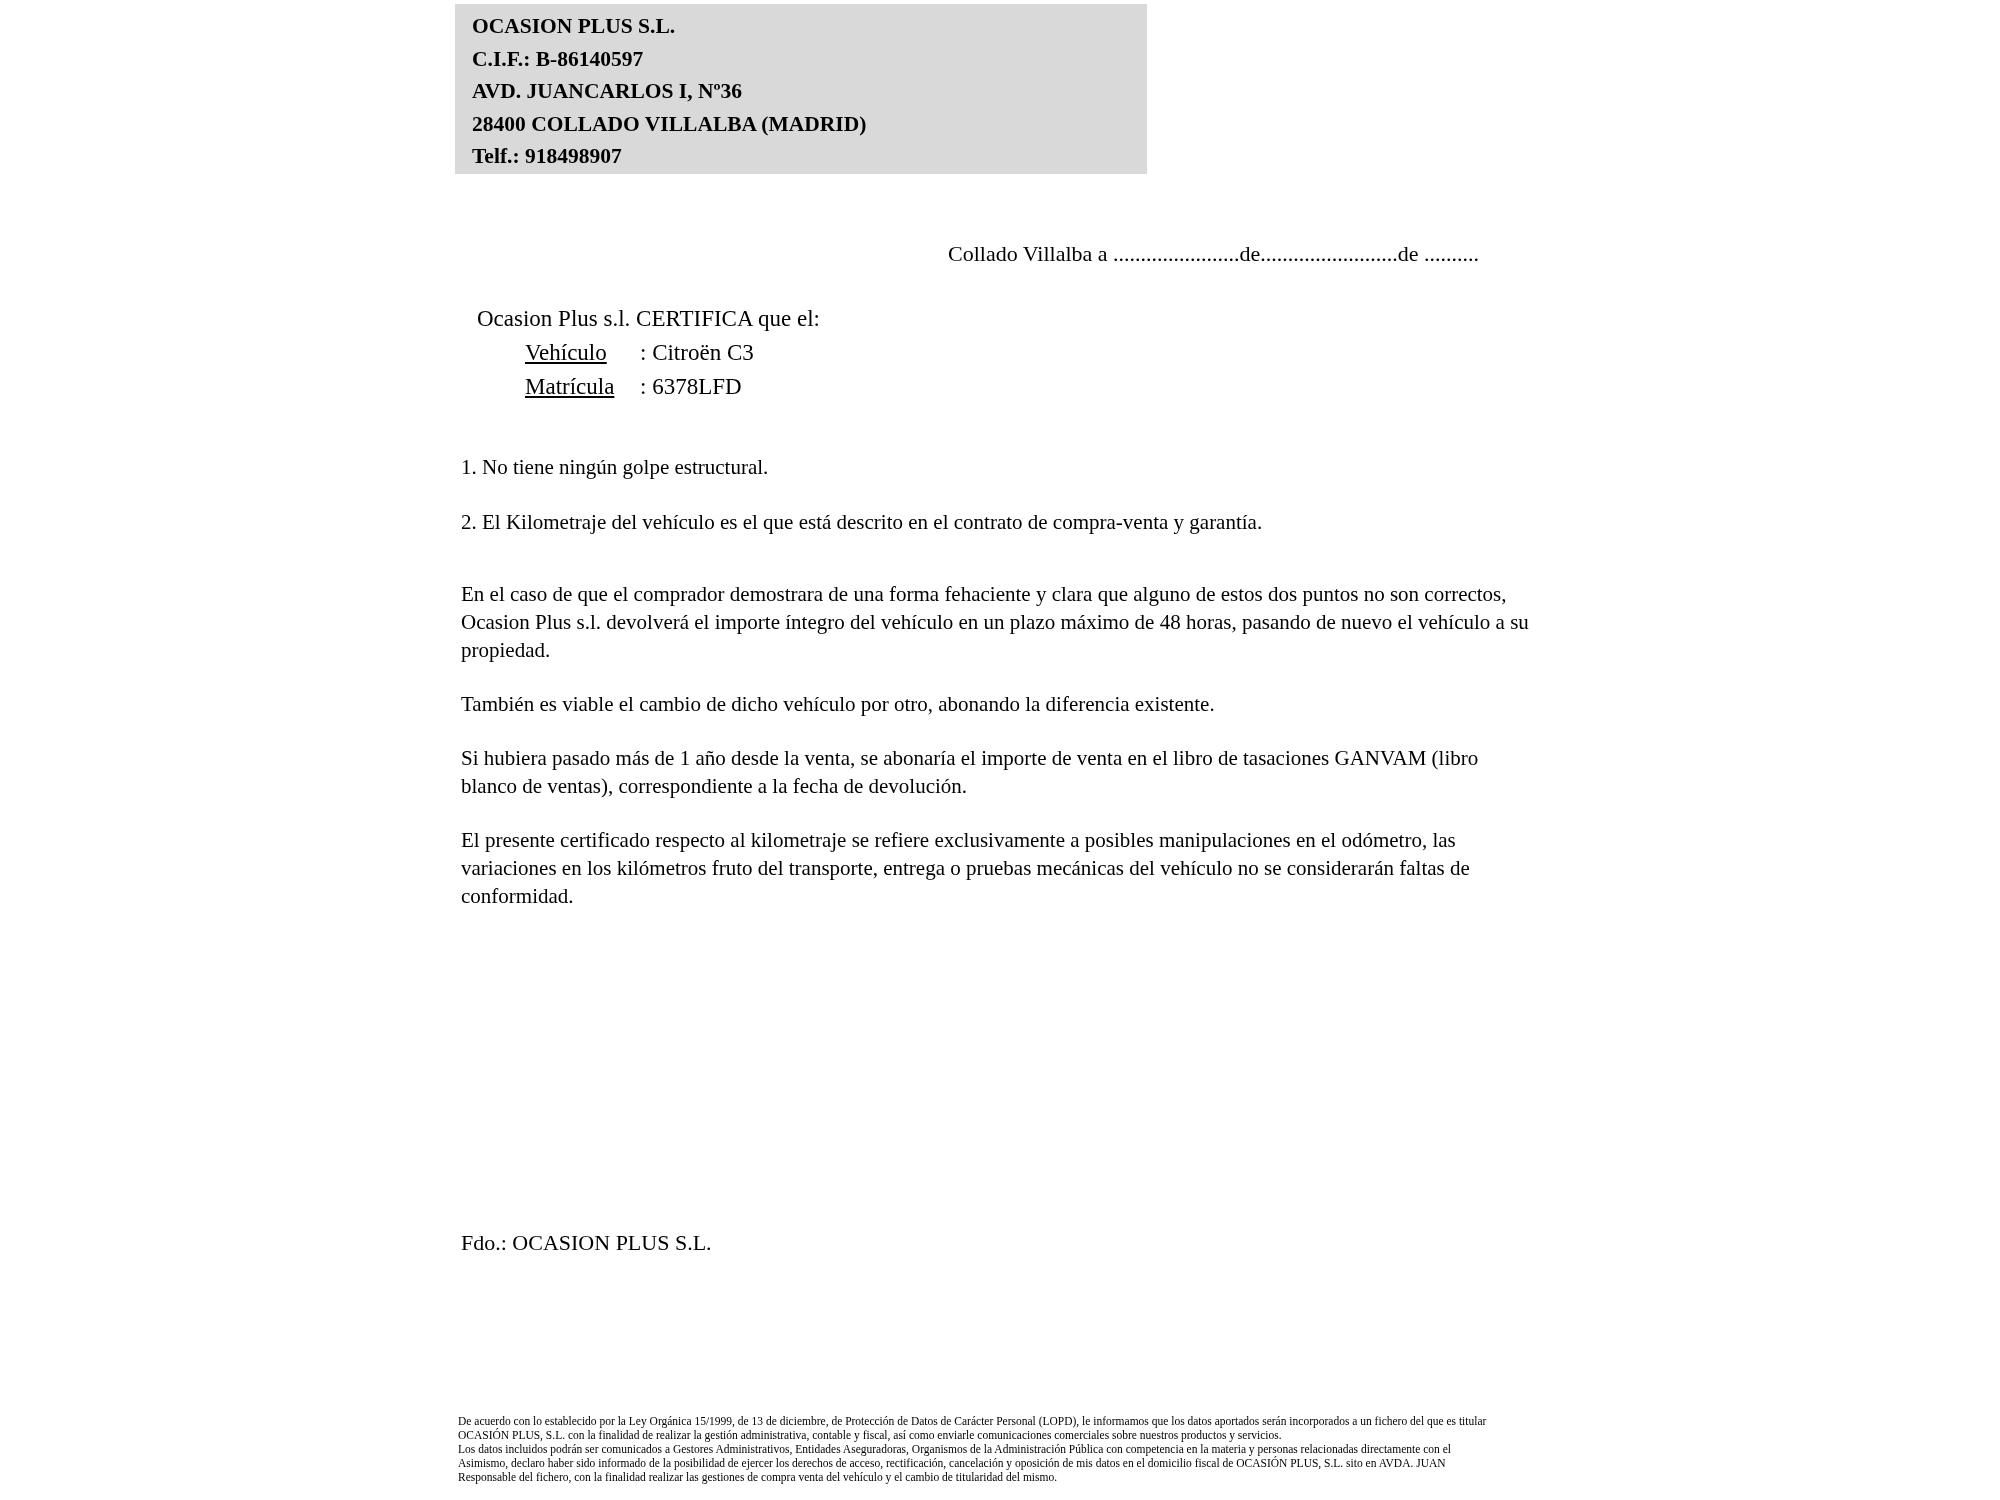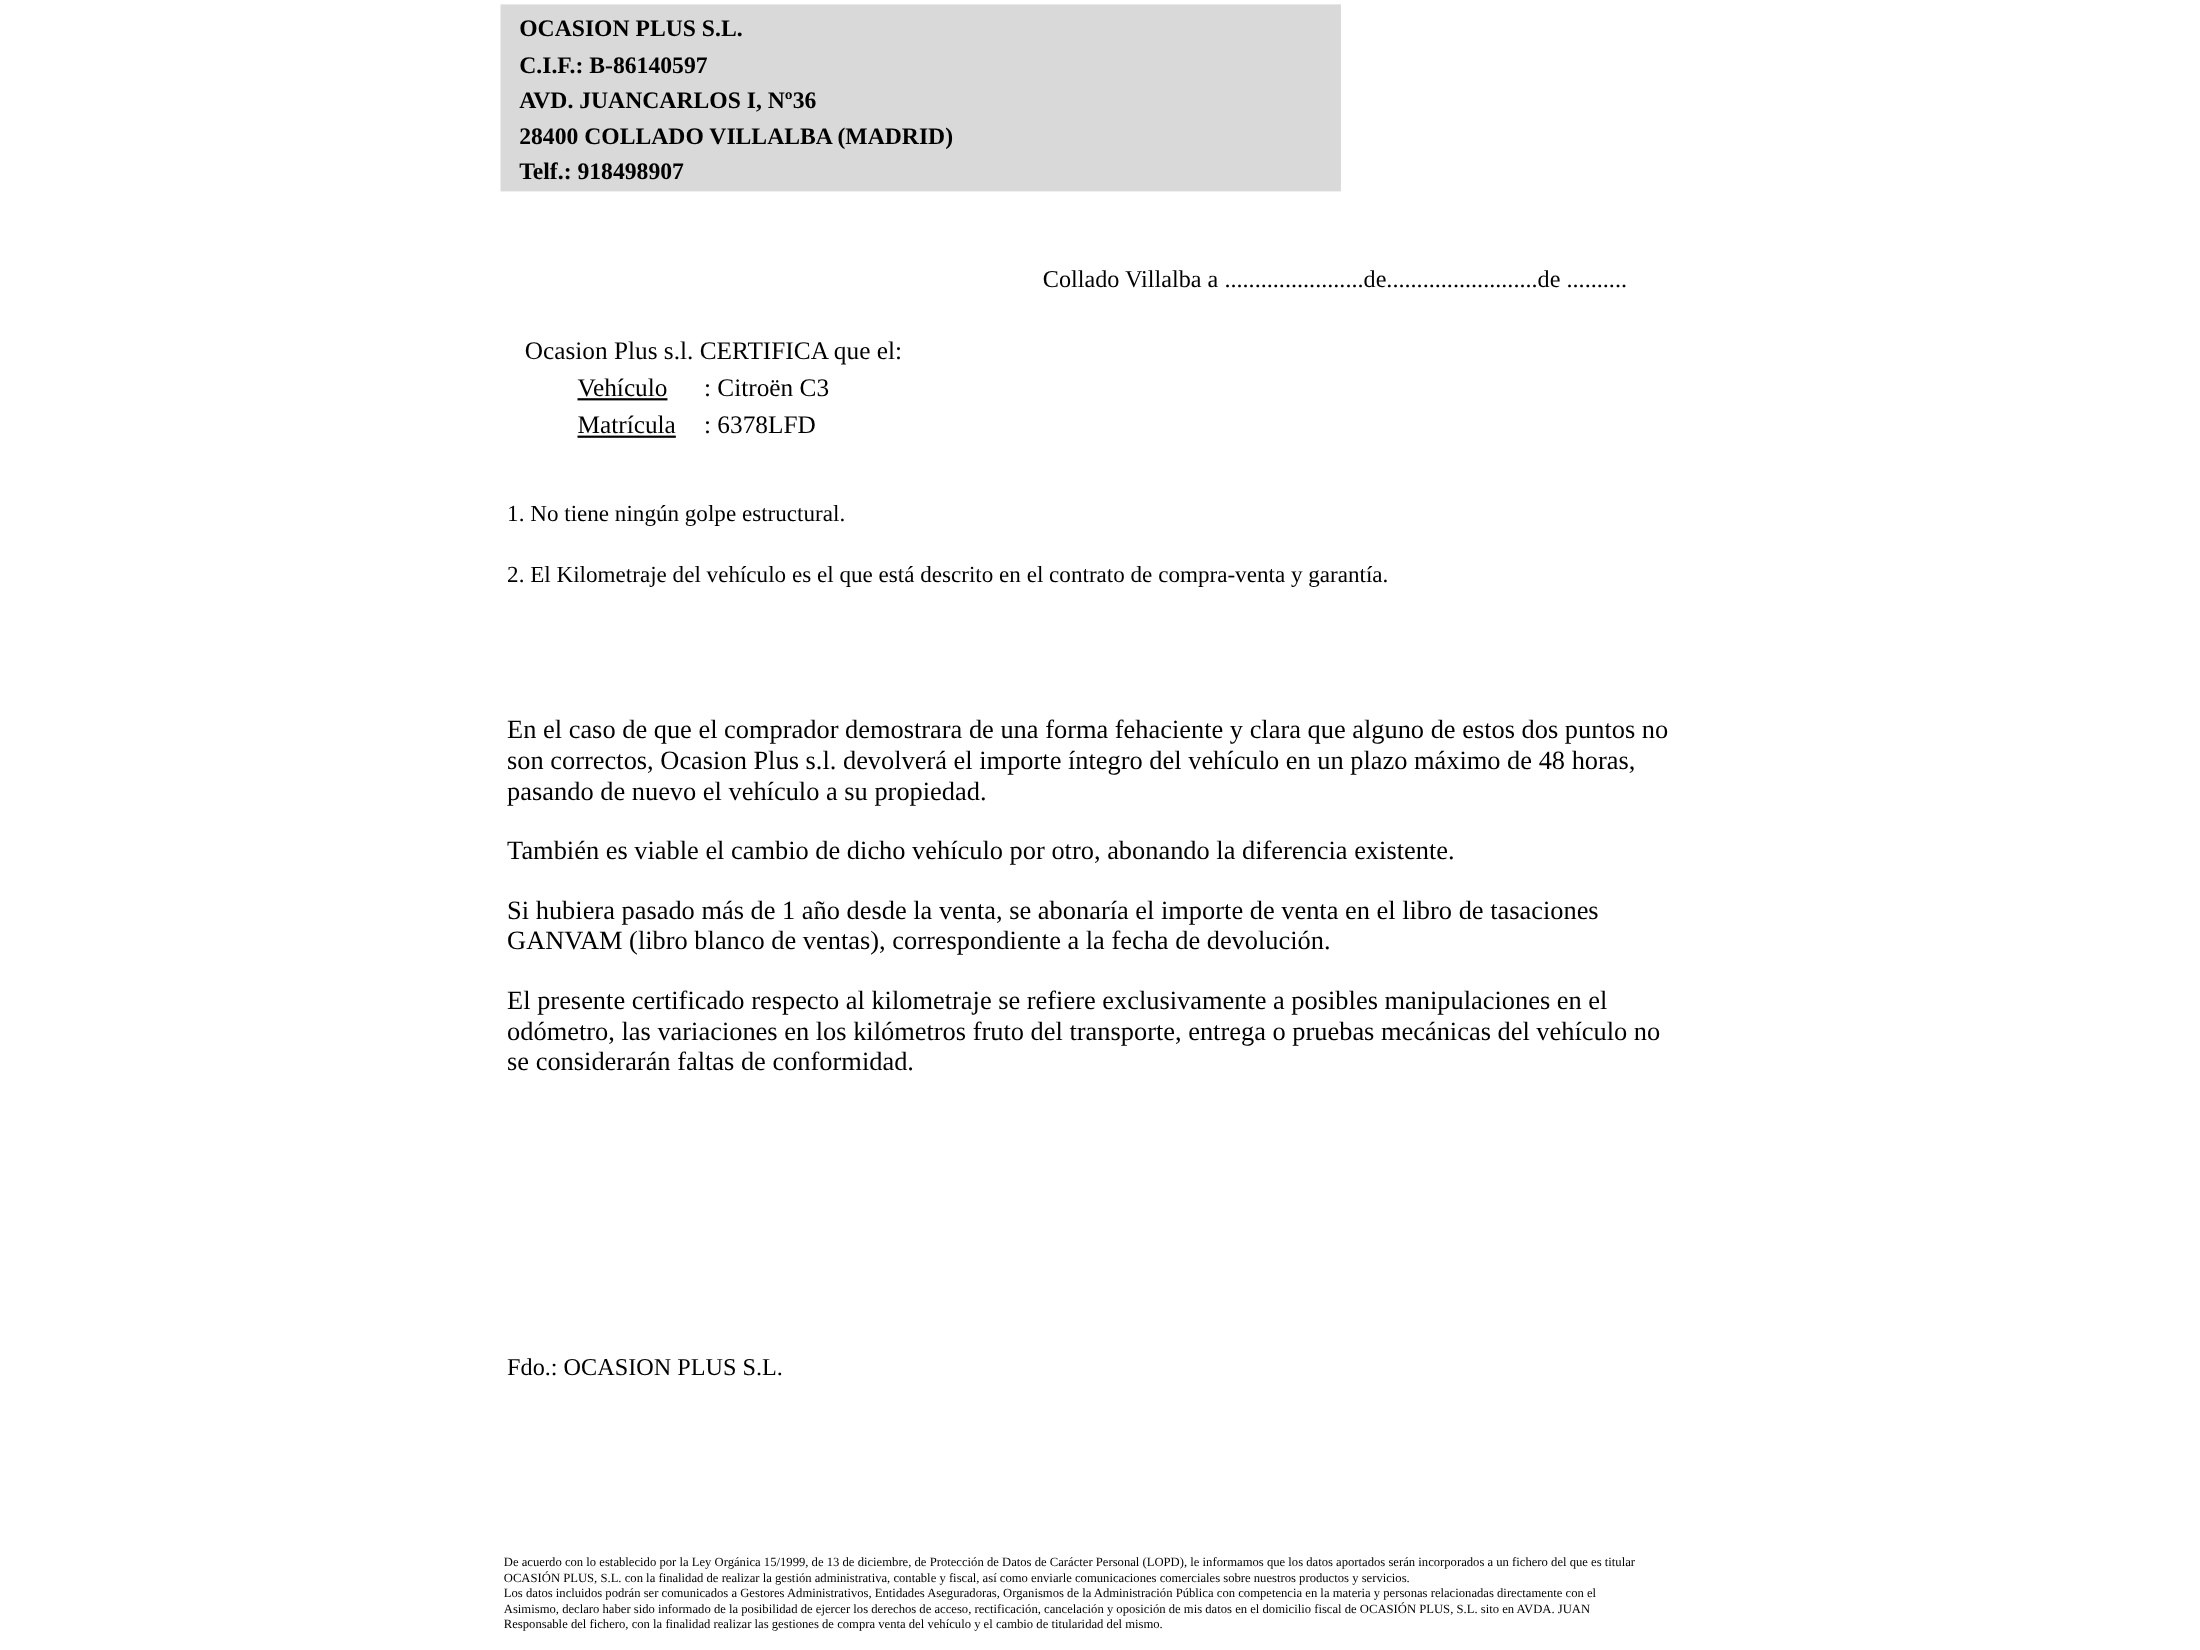--- a/index.html
+++ b/index.html
@@ -13,21 +13,21 @@
     position: relative;
     font-family: "Liberation Serif", "DejaVu Serif", serif;
     color: #000000;
     overflow: hidden;
   }
 
   .header-box {
     position: absolute;
     left: 455px;
     top: 4px;
-    width: 764px;
+    width: 692px;
     height: 170px;
     background: #d9d9d9;
     box-sizing: border-box;
     padding: 6px 10px 0 17px;
   }
   .header-box .hline {
     font-weight: bold;
     font-size: 21.5px;
     line-height: 32.6px;
     white-space: nowrap;
@@ -61,23 +61,23 @@
     top: 453px;
     width: 1100px;
     font-size: 21px;
     line-height: 28px;
   }
   .points p { margin: 0 0 27px 0; font-family: Liberation Serif, serif; }
 
   .paragraphs {
     position: absolute;
     left: 461px;
-    top: 650px;
+    top: 580px;
     width: 1070px;
-    font-size: 24px;
+    font-size: 21px;
     line-height: 28px;
   }
   .paragraphs p { margin: 0 0 26px 0; }
 
   .signature {
     position: absolute;
     left: 461px;
     top: 1230px;
     font-size: 22px;
     white-space: nowrap;

